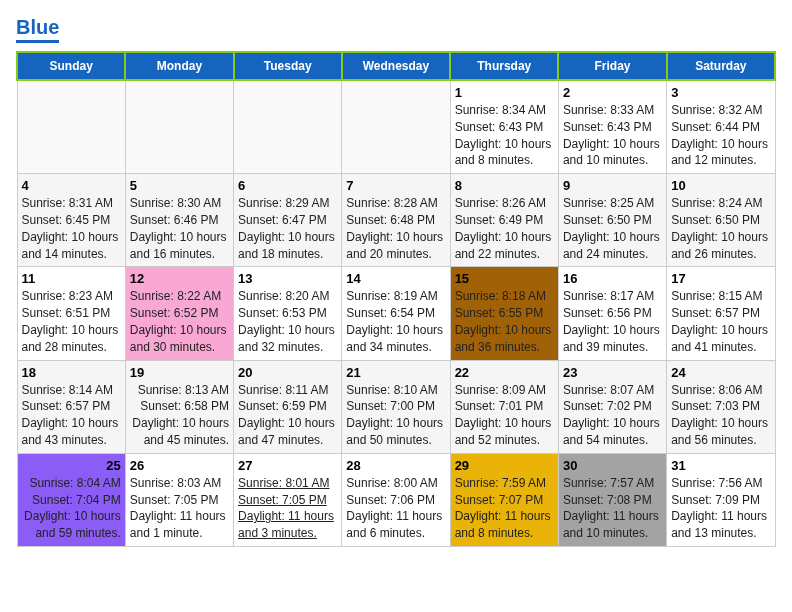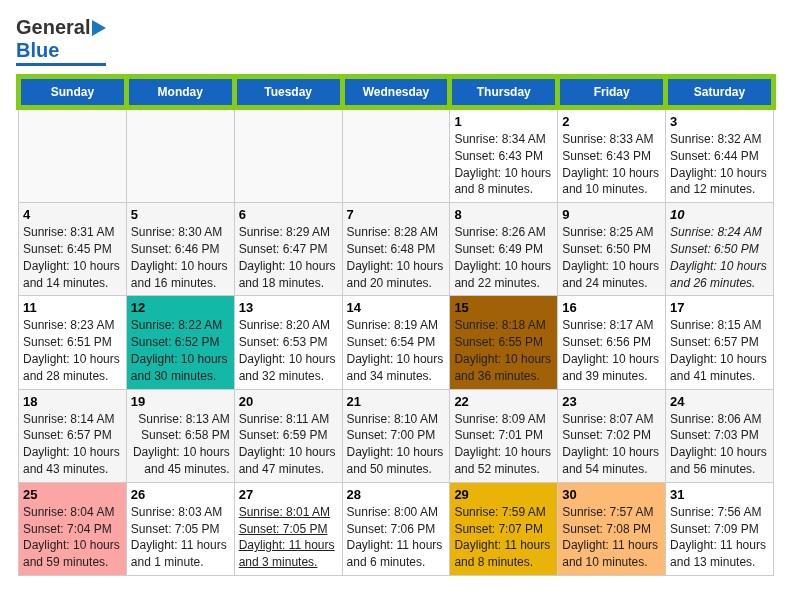--- a/index.html
+++ b/index.html
@@ -24,21 +24,21 @@
       width: 100%;
       border-collapse: collapse;
       font-size: 11px;
     }
     .calendar-table th {
       background-color: #1565c0;
       color: #fff;
       text-align: center;
       padding: 6px 4px;
       font-size: 12px;
-      border: 5px solid #84cc16;
+      border: 2px solid #84cc16;
     }
     .calendar-table td {
       border: 1px solid #ccc;
       vertical-align: top;
       padding: 4px;
       width: 14.28%;
       min-height: 80px;
       background: #fff;
     }
     .calendar-table tr:nth-child(even) td {
@@ -103,24 +103,20 @@
     }
     .title-block {
       text-align: right;
     }
   </style>
 </head>
 <body>
 
 <div class="page-header">
   <div class="logo-block">
-    <div class="logo-line">
-      <span class="logo-g">General</span>
-      <span class="logo-arrow"></span>
-    </div>
     <div class="logo-line">
       <span class="logo-b">Blue</span>
     </div>
     <div class="logo-underline"></div>
   </div>
   <div class="title-block">
     <div class="month-title"></div>
     <div class="subtitle"></div>
   </div>
 </div>
@@ -201,37 +197,37 @@
 Daylight: 10 hours
 and 22 minutes.</div>
         </td>
         <td style="background: rgb(245, 245, 245);">
           <span class="day-number">9</span>
           <div class="day-info" style="white-space: pre-line;">Sunrise: 8:25 AM
 Sunset: 6:50 PM
 Daylight: 10 hours
 and 24 minutes.</div>
         </td>
-        <td style="background: rgb(245, 245, 245); font-style: italic;">
+        <td style="background: rgb(245, 245, 245);">
           <span class="day-number">10</span>
           <div class="day-info" style="white-space: pre-line;">Sunrise: 8:24 AM
 Sunset: 6:50 PM
 Daylight: 10 hours
 and 26 minutes.</div>
         </td>
       </tr>
       <tr>
         <td style="background: rgb(255, 255, 255);">
           <span class="day-number">11</span>
           <div class="day-info" style="white-space: pre-line;">Sunrise: 8:23 AM
 Sunset: 6:51 PM
 Daylight: 10 hours
 and 28 minutes.</div>
         </td>
-        <td style="background: #14b8a6; margin-left: 15px;">
+        <td style="background: #f9a8d4; margin-left: 15px;">
           <span class="day-number">12</span>
           <div class="day-info" style="white-space: pre-line;">Sunrise: 8:22 AM
 Sunset: 6:52 PM
 Daylight: 10 hours
 and 30 minutes.</div>
         </td>
         <td style="background: rgb(255, 255, 255);">
           <span class="day-number">13</span>
           <div class="day-info" style="white-space: pre-line;">Sunrise: 8:20 AM
 Sunset: 6:53 PM
@@ -312,21 +308,21 @@
         </td>
         <td style="background: rgb(245, 245, 245);">
           <span class="day-number">24</span>
           <div class="day-info" style="white-space: pre-line;">Sunrise: 8:06 AM
 Sunset: 7:03 PM
 Daylight: 10 hours
 and 56 minutes.</div>
         </td>
       </tr>
       <tr>
-        <td style="background: #fca5a5;">
+        <td style="background: #8b5cf6; text-align: right;">
           <span class="day-number">25</span>
           <div class="day-info" style="white-space: pre-line;">Sunrise: 8:04 AM
 Sunset: 7:04 PM
 Daylight: 10 hours
 and 59 minutes.</div>
         </td>
         <td style="background: rgb(255, 255, 255);">
           <span class="day-number">26</span>
           <div class="day-info" style="white-space: pre-line;">Sunrise: 8:03 AM
 Sunset: 7:05 PM
@@ -347,21 +343,21 @@
 Daylight: 11 hours
 and 6 minutes.</div>
         </td>
         <td style="background: #eab308;">
           <span class="day-number">29</span>
           <div class="day-info" style="white-space: pre-line;">Sunrise: 7:59 AM
 Sunset: 7:07 PM
 Daylight: 11 hours
 and 8 minutes.</div>
         </td>
-        <td style="background: #fdba74;">
+        <td style="background: #a3a3a3;">
           <span class="day-number">30</span>
           <div class="day-info" style="white-space: pre-line;">Sunrise: 7:57 AM
 Sunset: 7:08 PM
 Daylight: 11 hours
 and 10 minutes.</div>
         </td>
         <td style="background: rgb(255, 255, 255);">
           <span class="day-number">31</span>
           <div class="day-info" style="white-space: pre-line;">Sunrise: 7:56 AM
 Sunset: 7:09 PM

